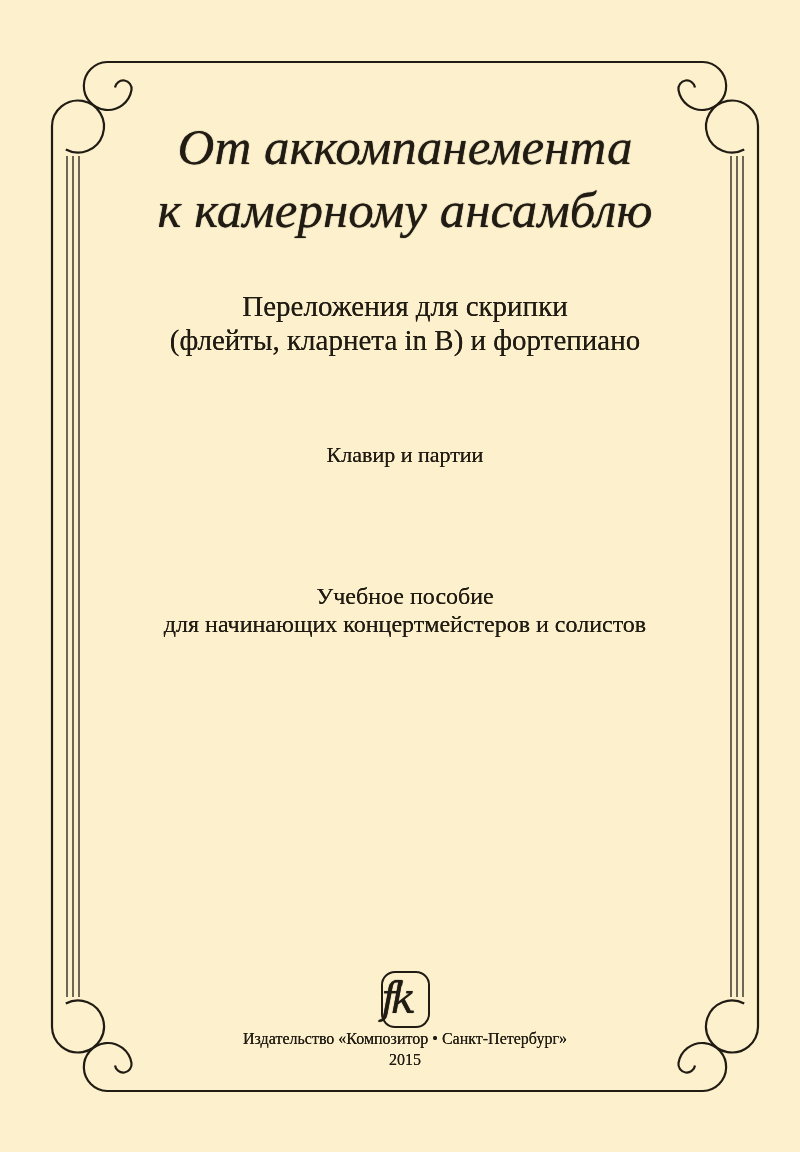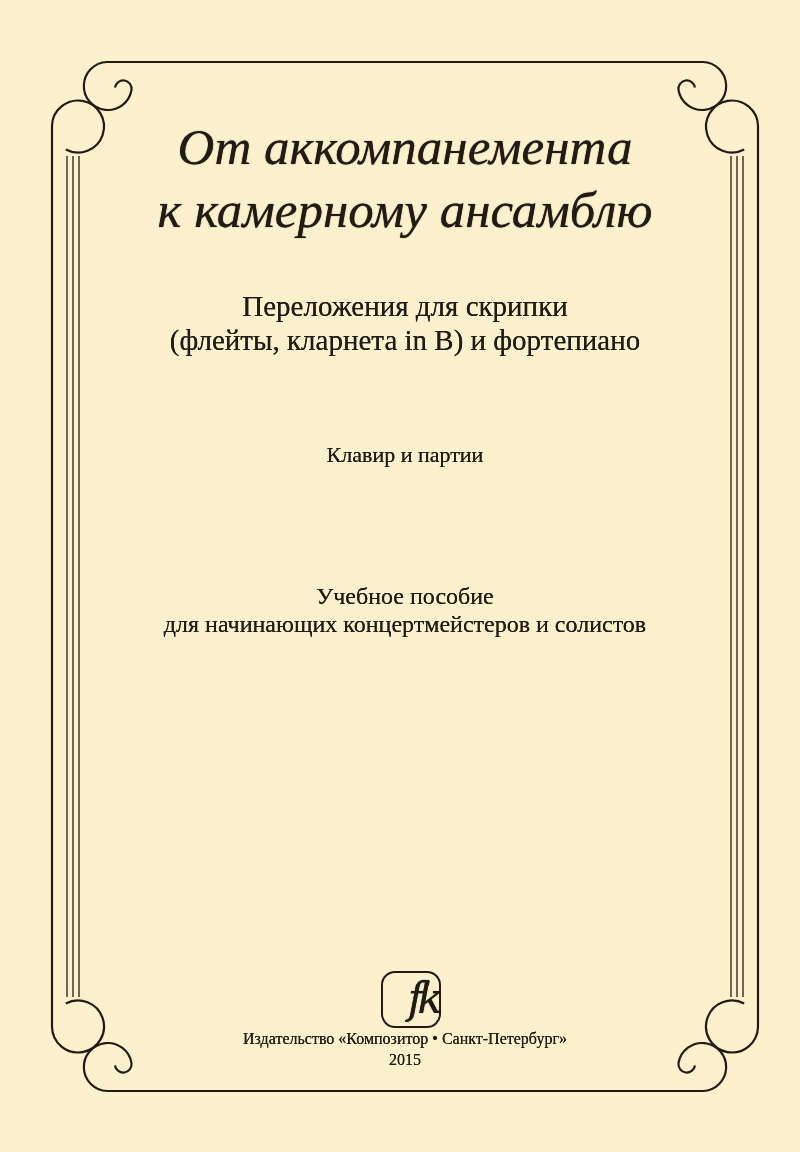--- a/index.html
+++ b/index.html
@@ -58,24 +58,24 @@
   }
   .audience {
     position: absolute; left: 0; width: 100%;
     top: 582px;
     font-size: 24px;
     line-height: 28px;
   }
   .logo-box {
     position: absolute;
     left: 381px; top: 971px;
-    width: 60px; height: 57px;
+    width: 49px; height: 57px;
     border: 2.5px solid var(--ink);
     border-radius: 14px;
-    text-align: right;
+    text-align: left;
   }
   .logo-box .glyphs {
     display: block;
     font-family: "DejaVu Serif", "Liberation Serif", serif;
     font-style: italic;
     font-size: 42px;
     line-height: 52px;
     letter-spacing: -0.14em;
     transform: translateX(-2px);
     text-shadow: 0 0 0.8px currentColor;

